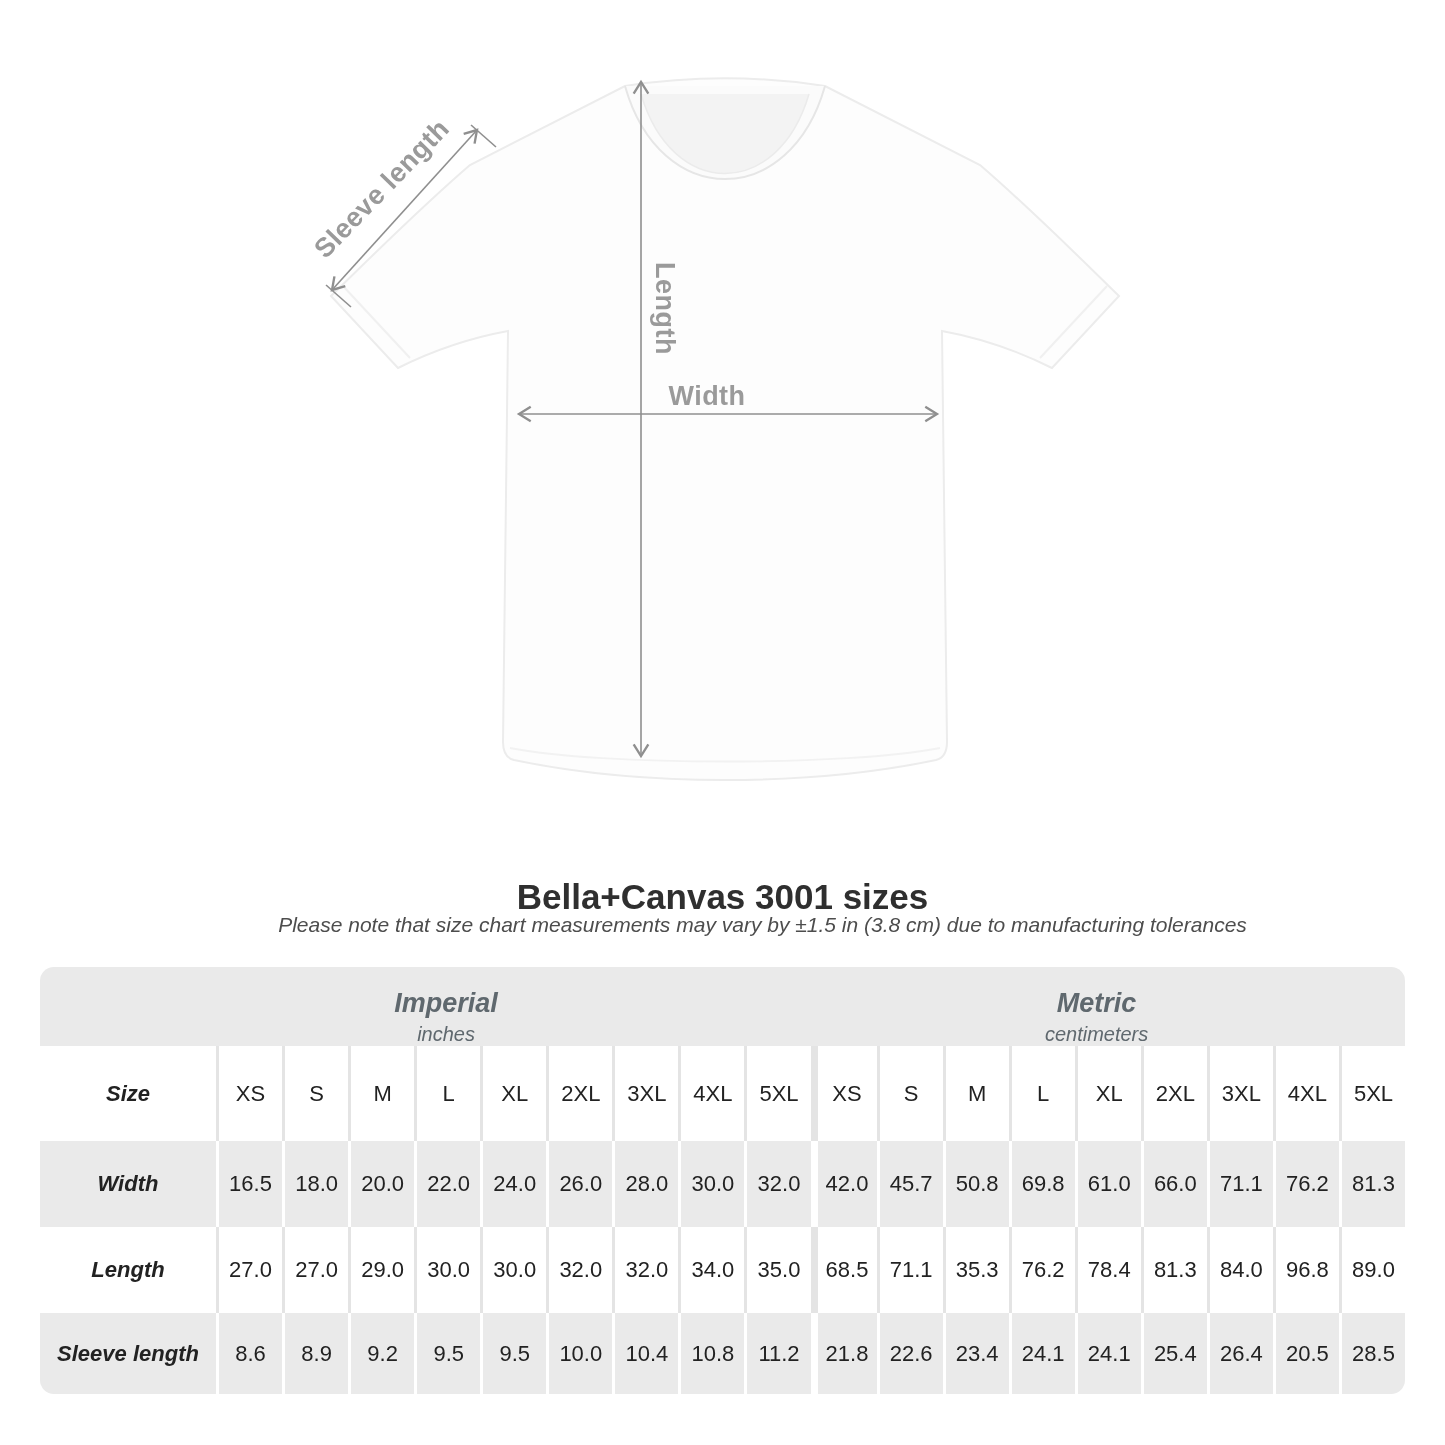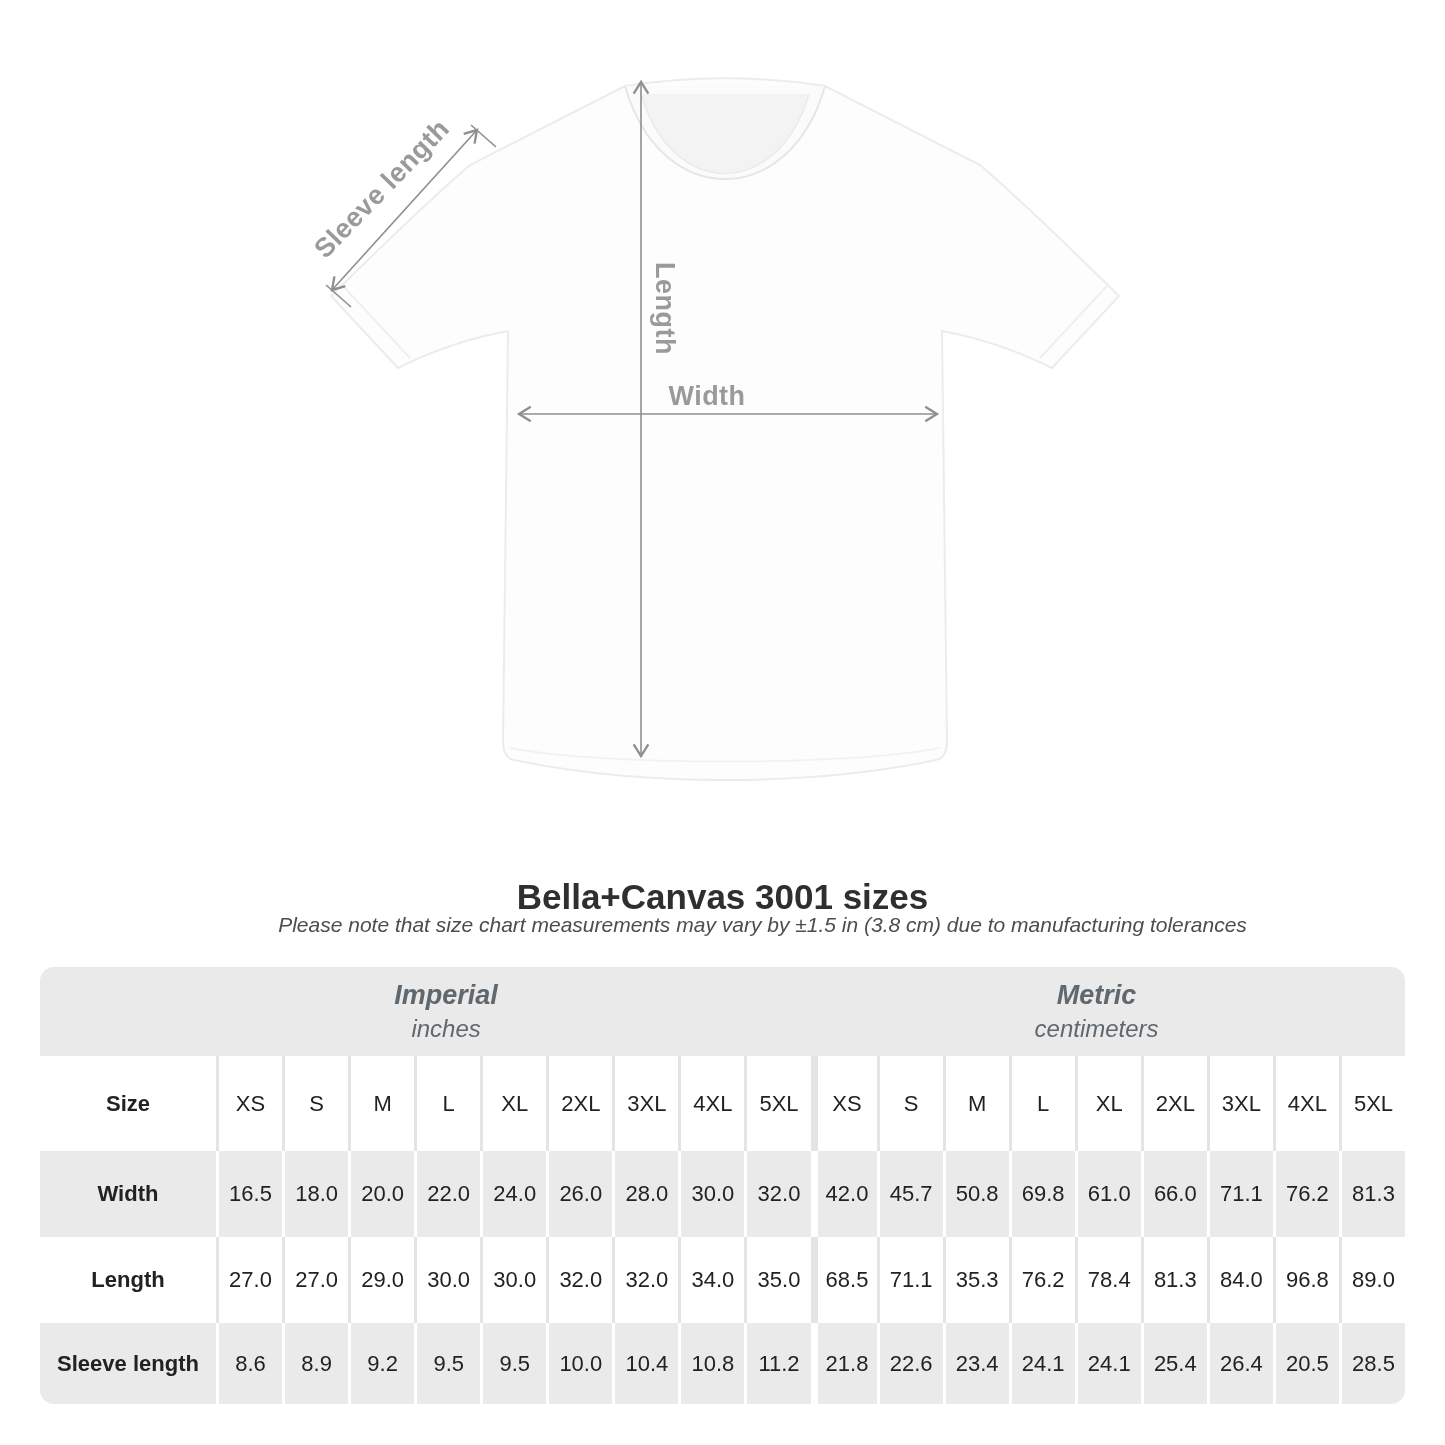--- a/index.html
+++ b/index.html
@@ -15,37 +15,37 @@
   .dim-width{left:707px;top:396px;transform:translate(-50%,-50%);}
 
   
   .title{position:absolute;left:0;top:853px;width:100%;text-align:center;
          font-size:35px;font-weight:bold;color:#2f2f2f;margin-top:24px;}
   .subtitle{position:absolute;left:0;top:913px;width:100%;text-align:center;
             font-style:italic;font-size:21px;color:#4d4d4d;padding-left:40px;}
 
   
   .table{position:absolute;left:40px;top:967px;width:1365px;}
-  .thead{display:flex;height:89px;background:#eaeaea;border-radius:14px 14px 0 0;}
+  .thead{display:flex;height:79px;background:#eaeaea;border-radius:14px 14px 0 0;align-items:flex-end;}
   .tgroup{flex:0 0 59.5%;display:flex;flex-direction:column;align-items:center;justify-content:center;gap:4px;}
   .tgroup.metric{flex:0 0 40.5%;padding-right:64px;box-sizing:border-box;}
   .g-label{font-size:27px;font-weight:bold;font-style:italic;color:#5f686e;}
-  .g-unit{font-size:24px;font-style:italic;color:#5f686e;}
+  .g-unit{font-size:20px;font-style:italic;color:#5f686e;}
 
   .row{display:grid;grid-template-columns:176px repeat(18,1fr);}
   .row .c{display:flex;align-items:center;justify-content:center;font-size:22px;color:#222;}
   .row .c + .c{border-left:3px solid var(--sep);}
   .row .c.ms{border-left-width:7px;}
   .row.white{--sep:#e4e4e4;background:#fff;}
   .row.gray{--sep:#ffffff;background:#eaeaea;}
   .row.sizes{height:95px;}
   .row.r-width{height:86px;}
   .row.r-length{height:86px;}
   .row.r-sleeve{height:81px;border-radius:0 0 14px 14px;overflow:hidden;}
-  .rlabel{font-weight:bold;color:#697077;}
+  .rlabel{font-weight:bold;color:#697077;font-style:italic;}
   .shead{font-weight:normal;color:#6b7177;}
 </style>
 </head>
 <body>
 
 <div class="page">
 
   <div class="diagram">
     <svg width="1445" height="850" viewBox="0 0 1445 850">
       <defs>

